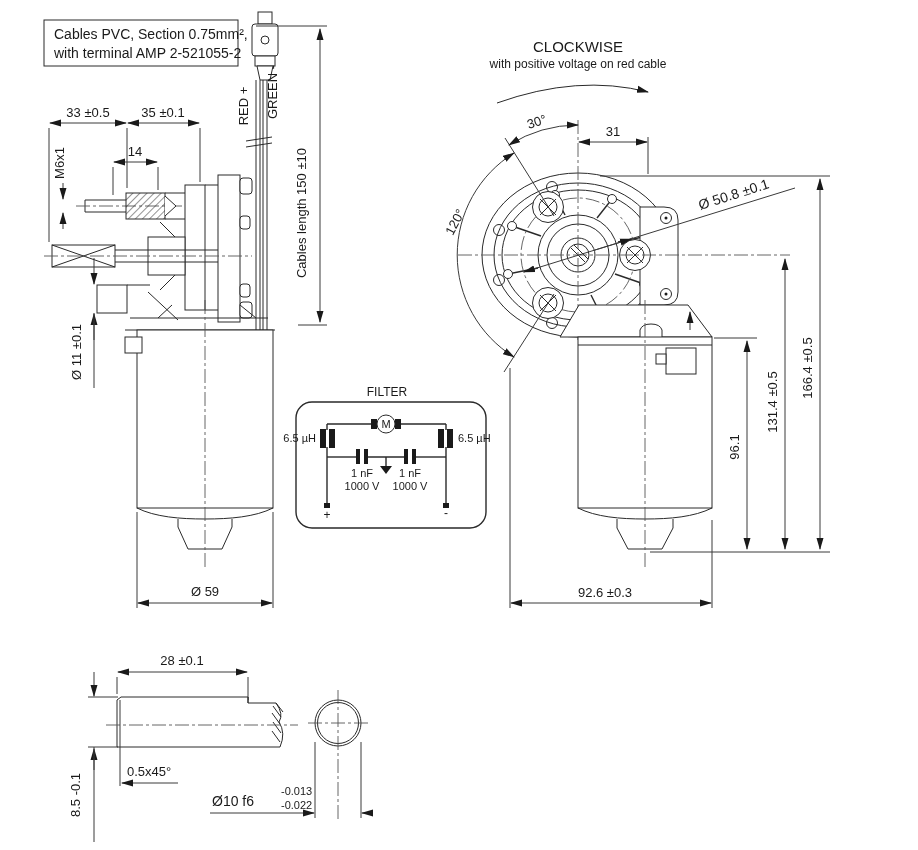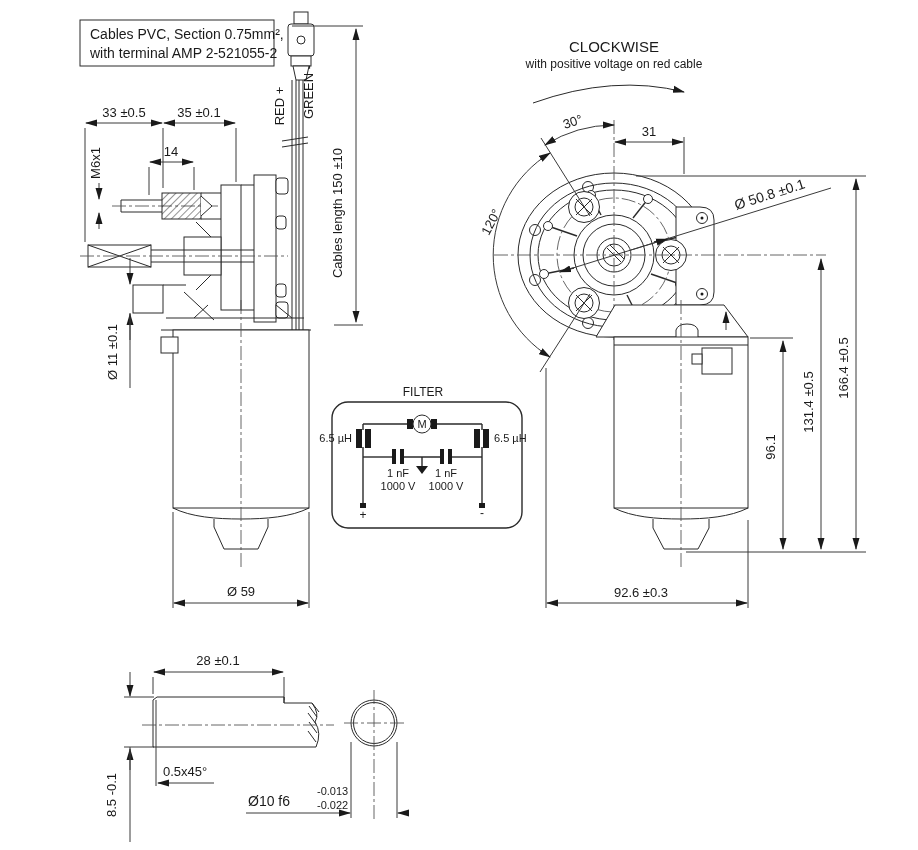--- a/index.html
+++ b/index.html
@@ -1,16 +1,16 @@
 <!DOCTYPE html>
 <html><head>
 <meta charset="utf-8">
 <style>
   html,body{margin:0;padding:0;background:#ffffff;}
-  .page{position:relative;width:858px;height:850px;background:#ffffff;overflow:hidden;margin-left:36px;}
+  .page{position:relative;width:858px;height:850px;background:#ffffff;overflow:hidden;}
   svg{display:block;}
   svg text{font-family:"Liberation Sans","DejaVu Sans",sans-serif;fill:#1a1a1a;}
   .t13{font-size:13px;}
   .t14{font-size:14px;}
   .t15{font-size:15px;}
   .t12{font-size:12px;}
   .t11{font-size:11px;}
   .mid{text-anchor:middle;}
   .ln{stroke:#2a2a2a;stroke-width:1;fill:none;}
   .ln2{stroke:#2a2a2a;stroke-width:1.4;fill:none;}

